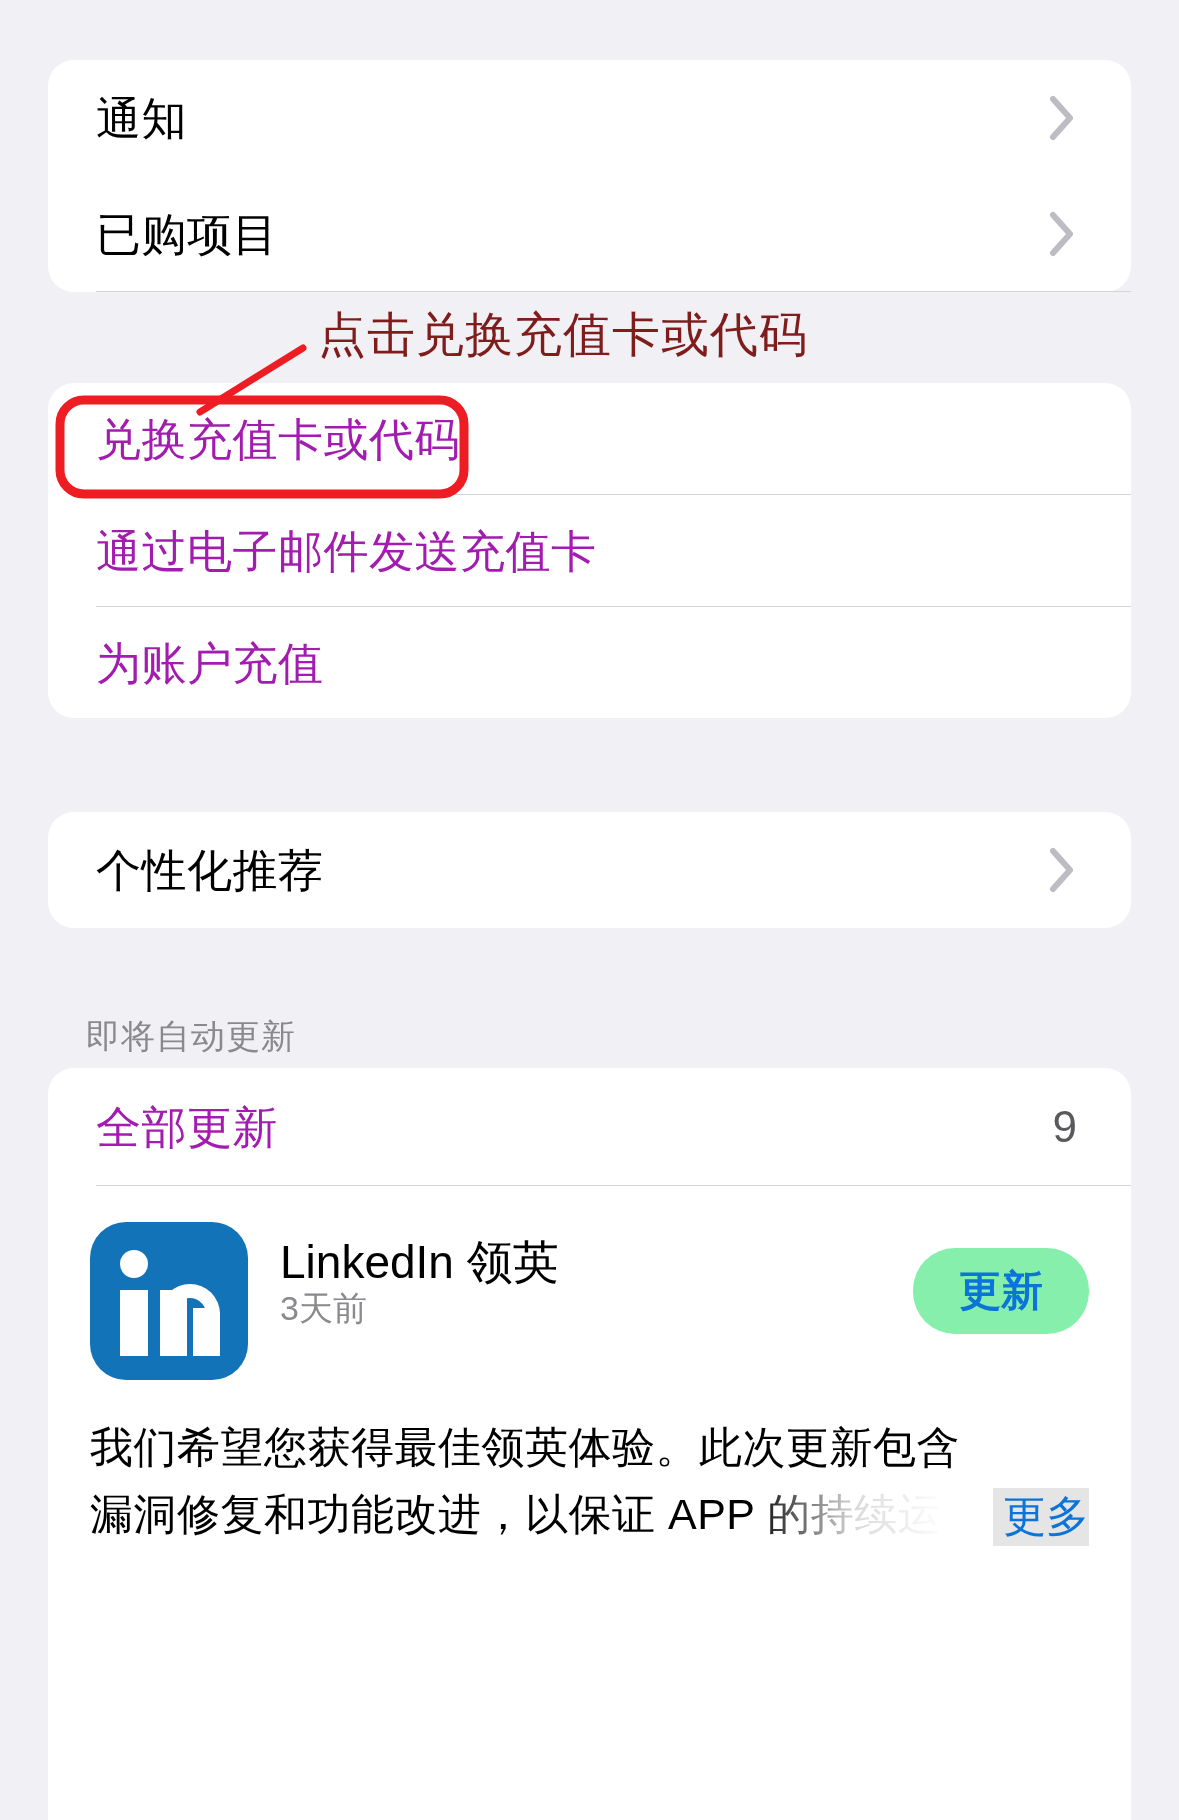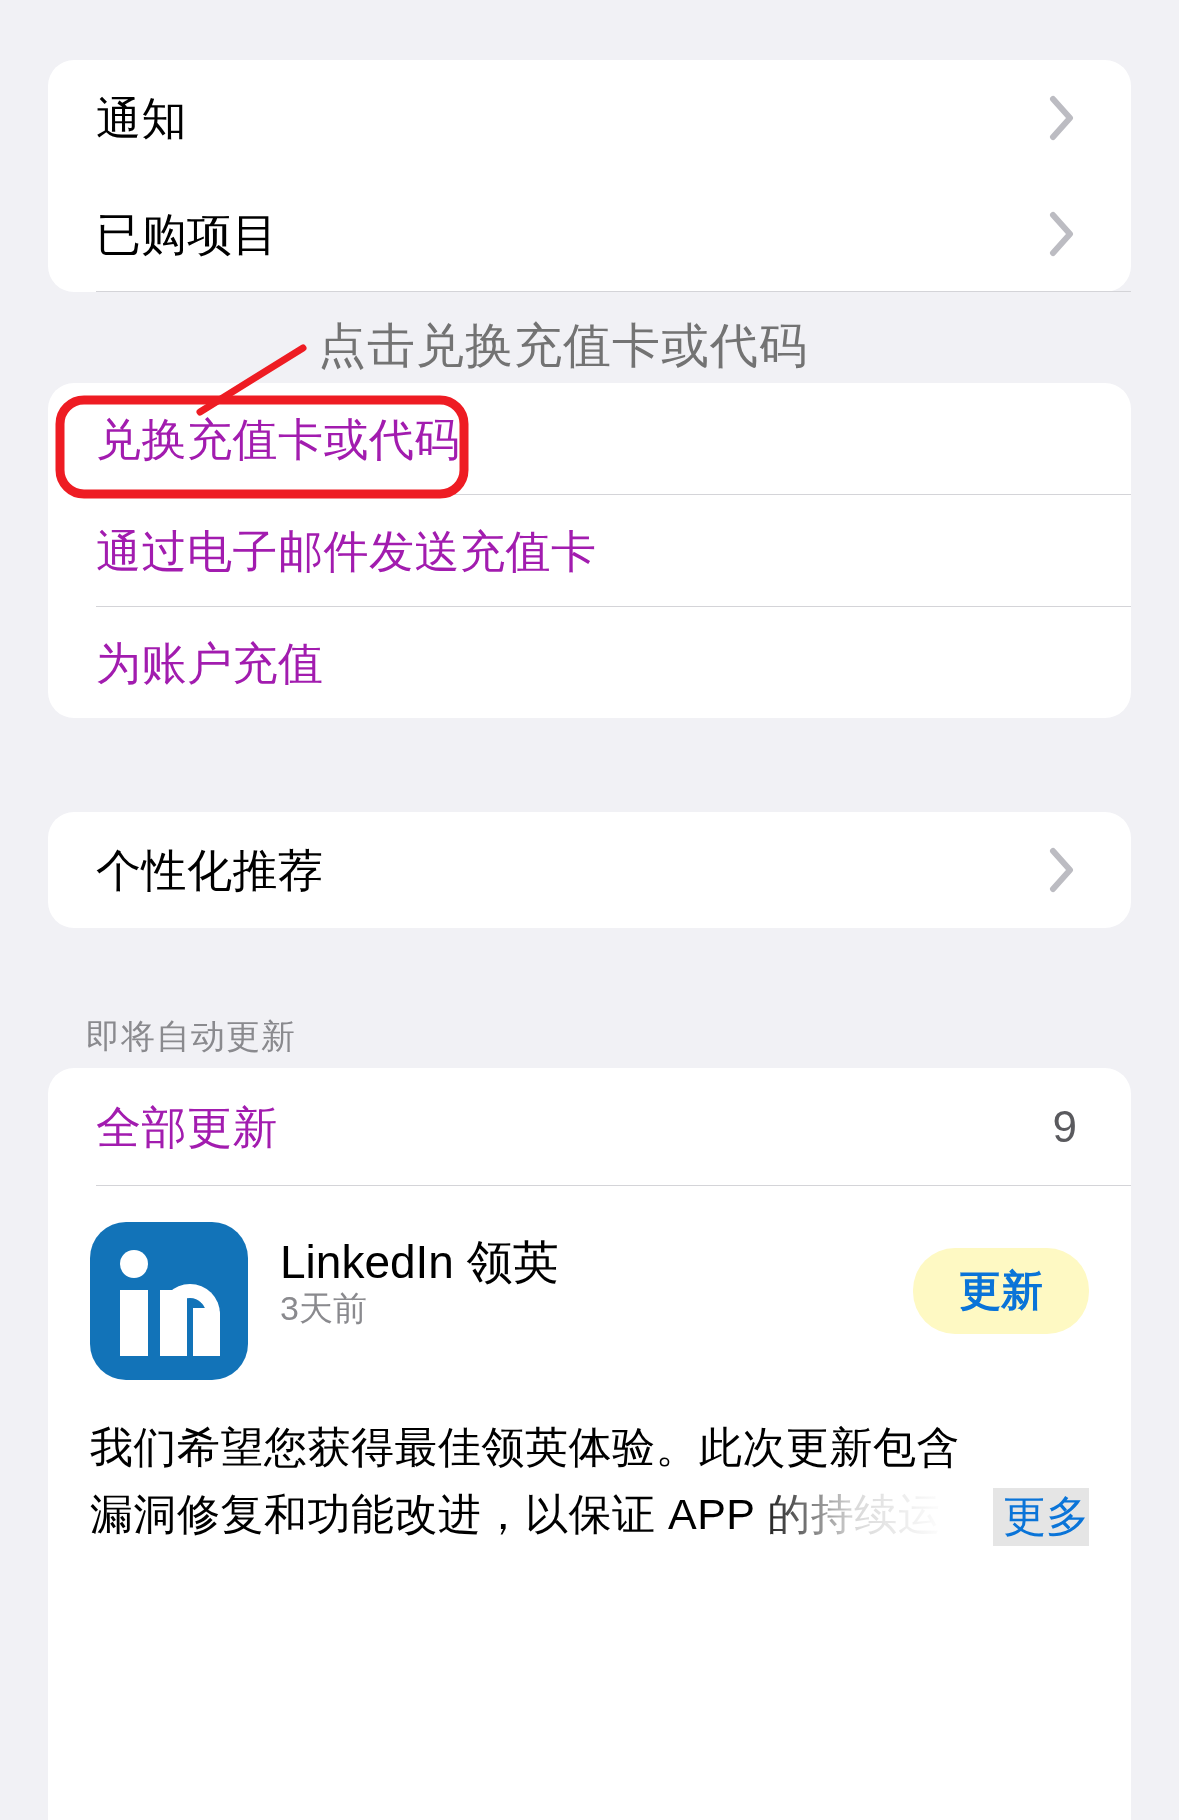--- a/index.html
+++ b/index.html
@@ -132,21 +132,21 @@
   }
   .app-time {
     font-size:34px;
     color:#8a8a8e;
     margin-top:2px;
     line-height:1;
   }
   .update-btn {
     flex:0 0 auto;
     margin-top:26px;
-    background:#fef9c3;
+    background:#86efac;
     color:#0a74d8;
     font-size:42px;
     font-weight:bold;
     border:none;
     border-radius:42px;
     padding:22px 46px;
     line-height:1;
     cursor:pointer;
   }
 
@@ -186,23 +186,23 @@
 
   
   .anno-layer {
     position:absolute; left:0; top:0;
     width:1179px; height:1820px;
     pointer-events:none;
     z-index:50;
   }
   .anno-text {
     position:absolute;
-    left:318px; top:322px;
+    left:318px; top:311px;
     font-size:48px;
-    color:#737373;
+    color:#7f1d1d;
     letter-spacing:1px;
     line-height:1;
     white-space:nowrap;
   }
 </style>
 </head>
 <body>
 
 <div class="screen">
 

